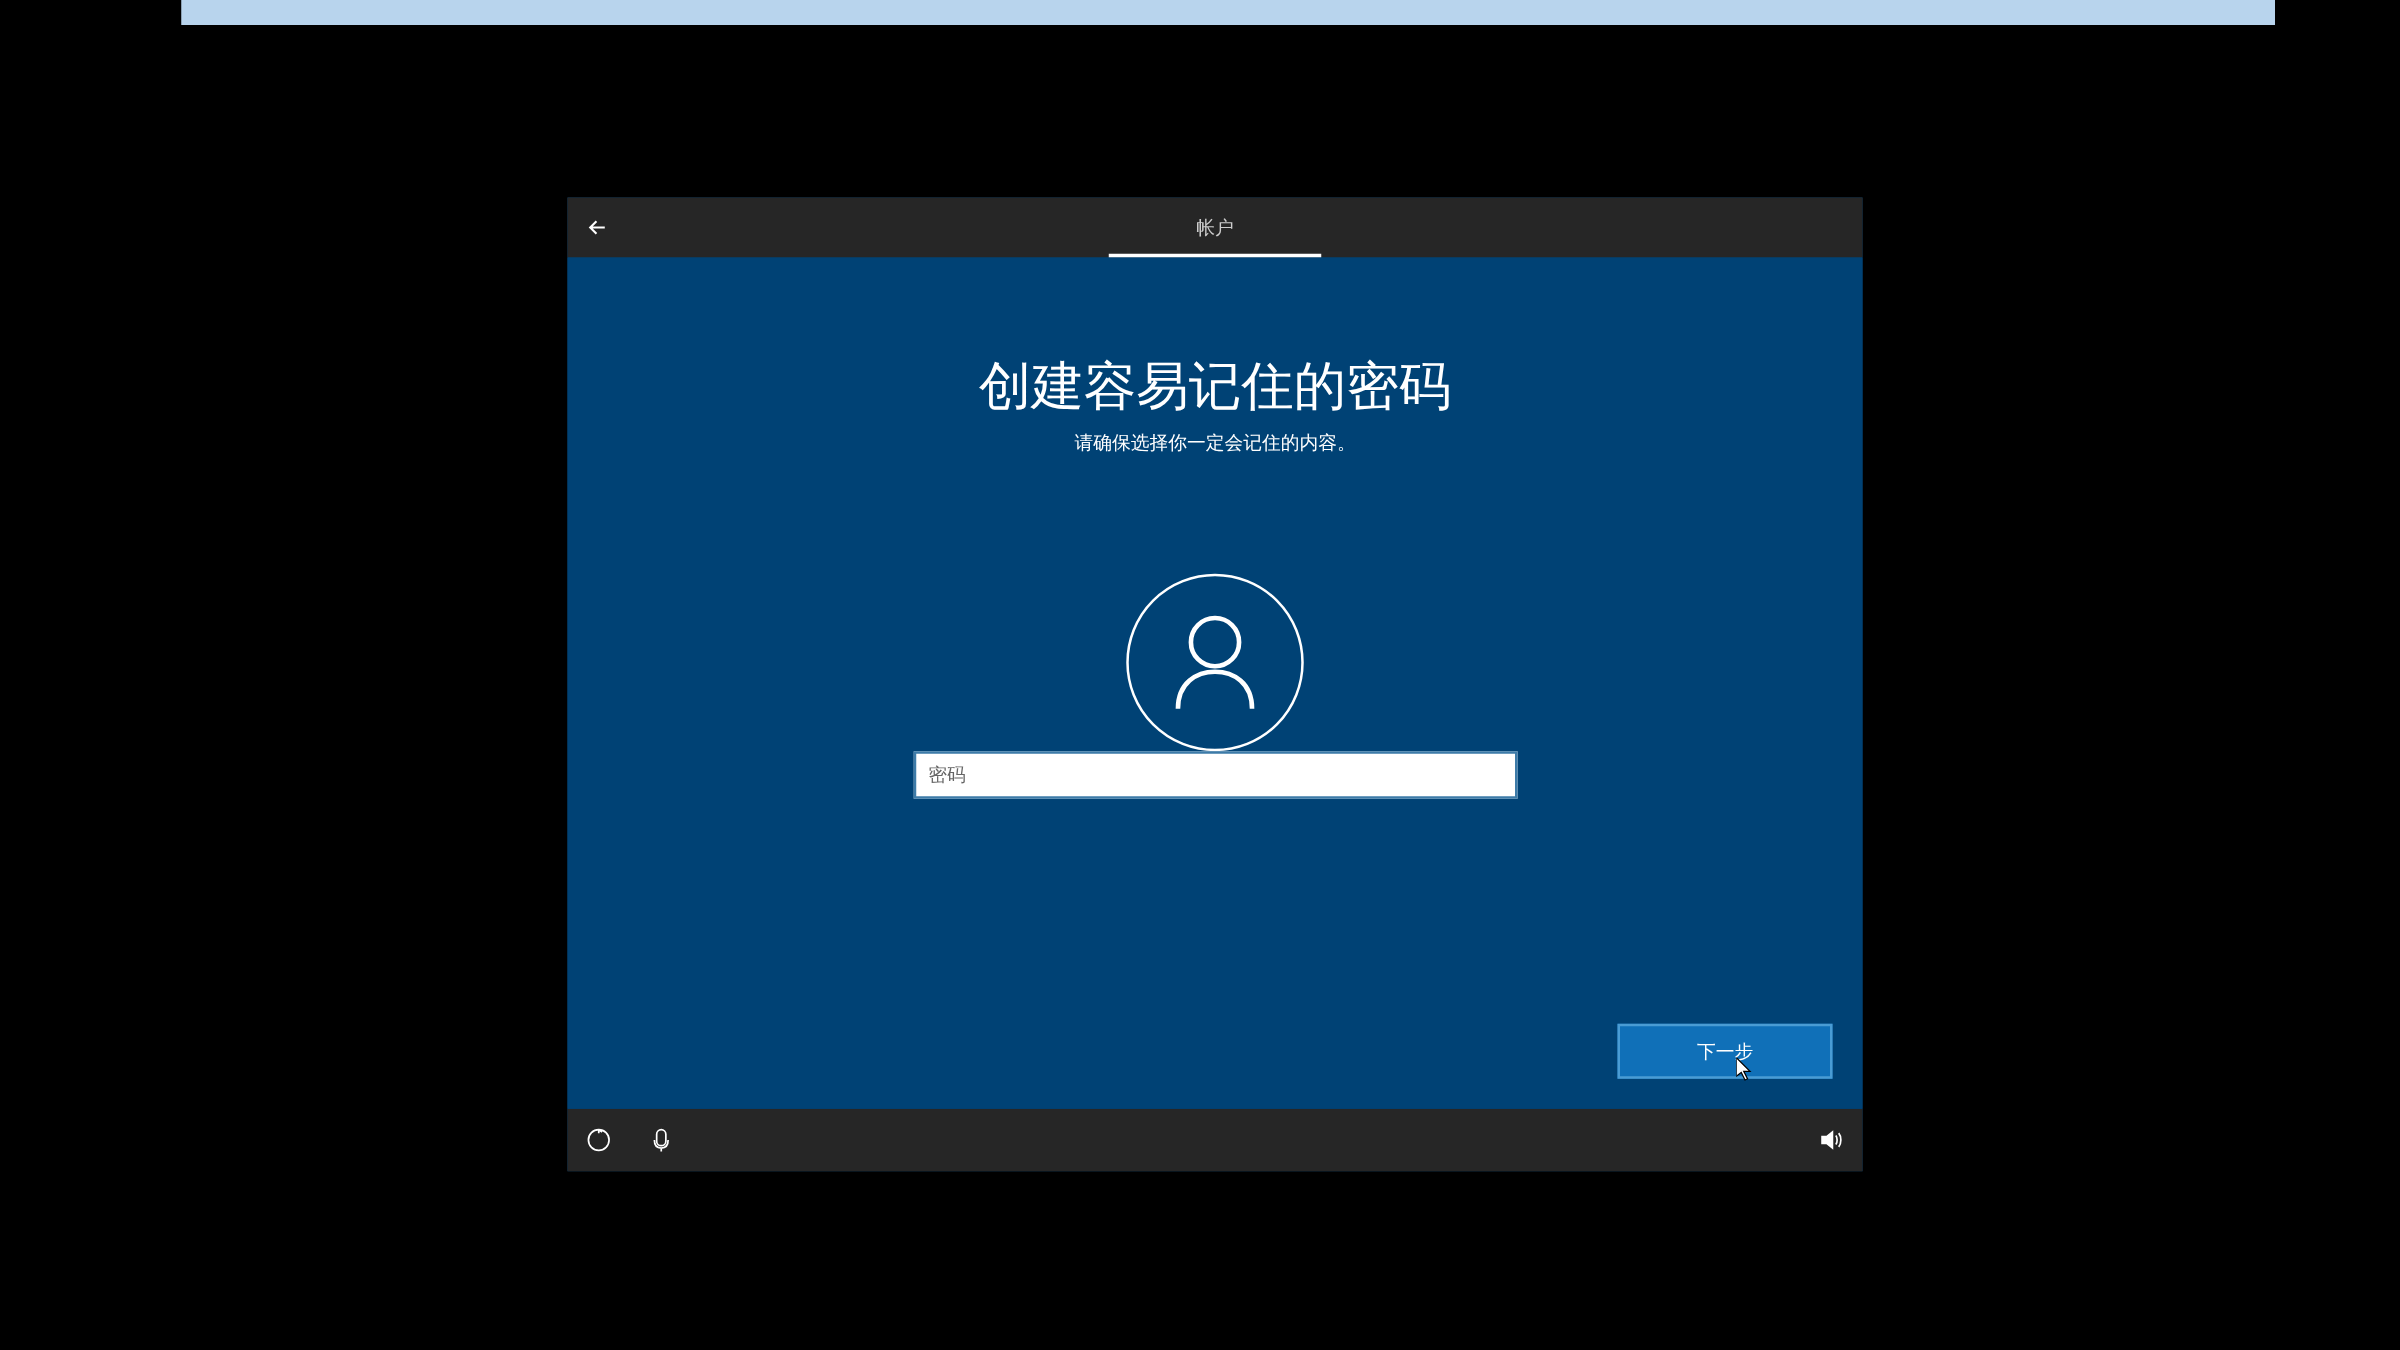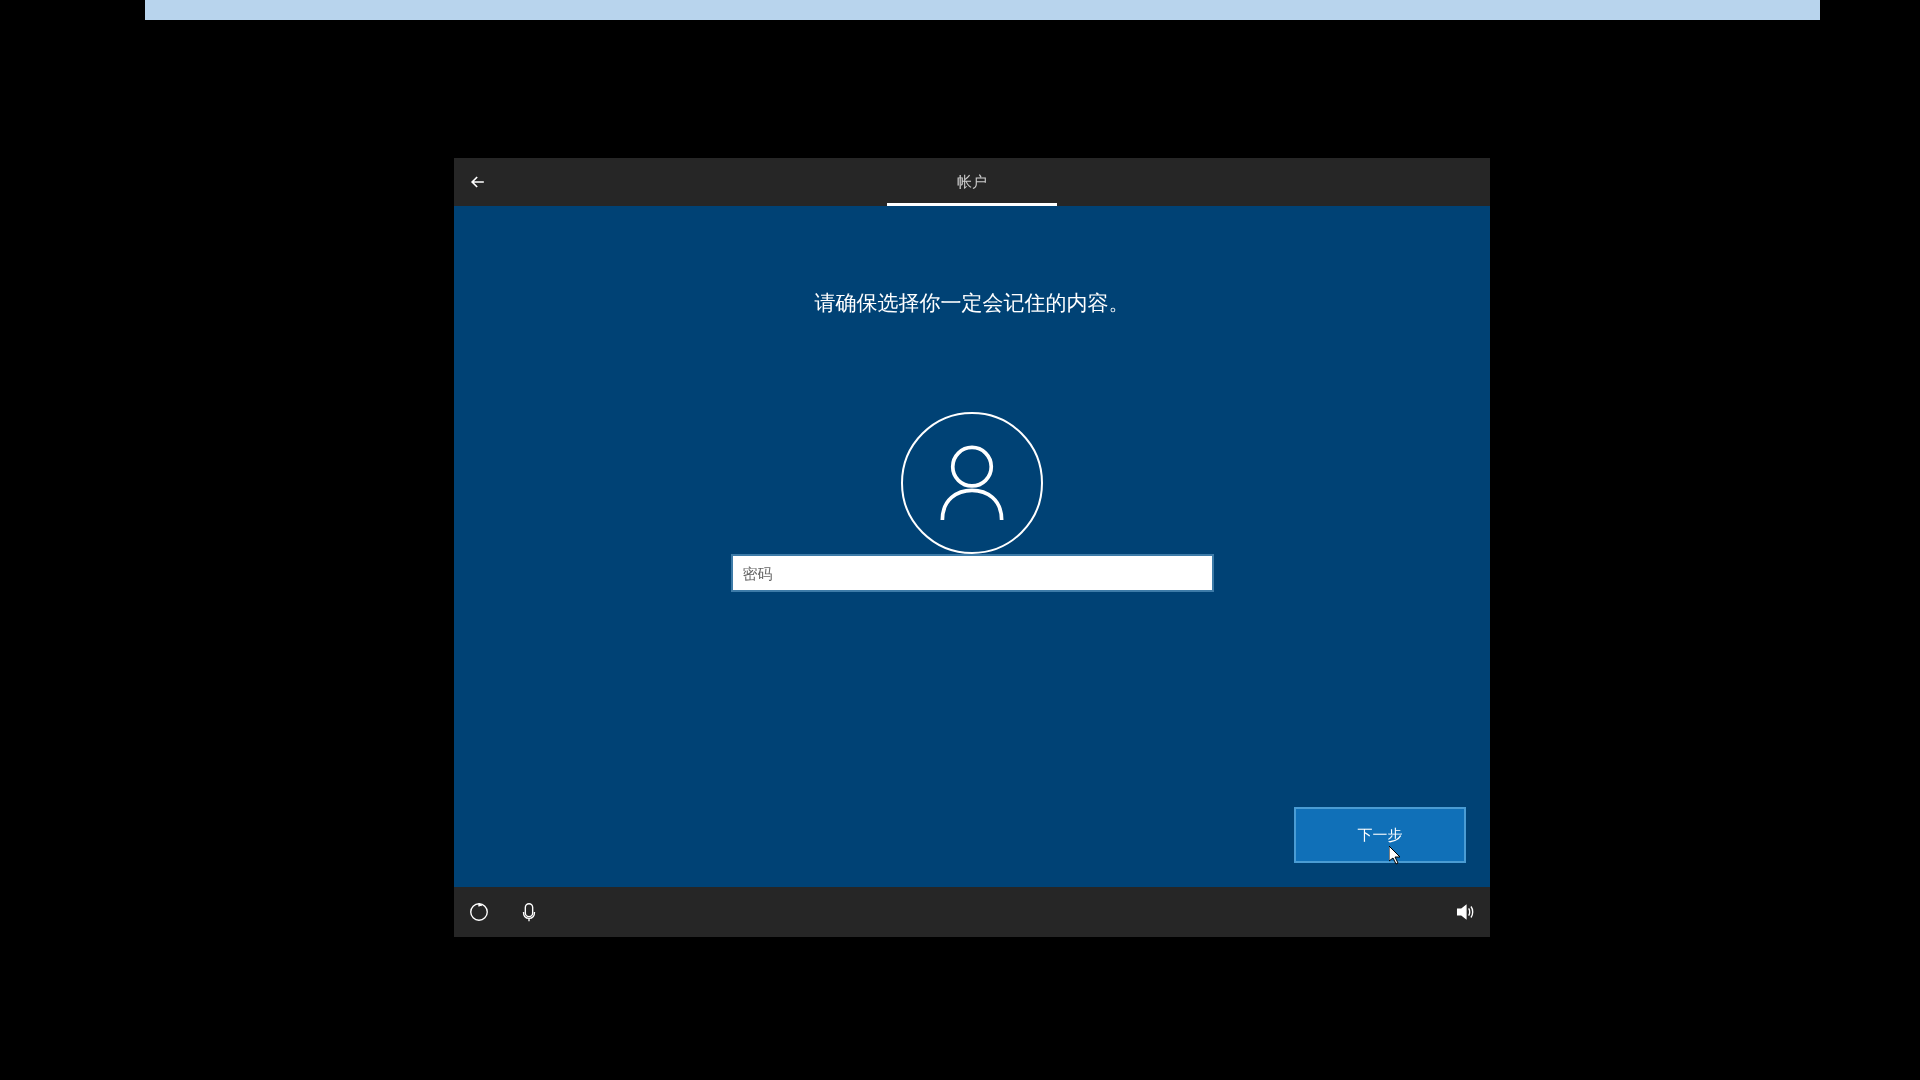--- a/index.html
+++ b/index.html
@@ -100,21 +100,21 @@
     
     .main-title {
       color: #ffffff;
       font-size: 42px;
       font-weight: 300;
       text-align: center;
     }
     
     .subtitle {
       color: #ffffff;
-      font-size: 21px;
+      font-size: 15px;
       margin-top: 8px;
       text-align: center;
     }
     
     .avatar-circle {
       width: 142px;
       height: 142px;
       border: 2px solid #ffffff;
       border-radius: 50%;
       margin-top: 95px;
@@ -141,21 +141,21 @@
     
     .password-input::placeholder {
       color: #666;
     }
     
     .next-button {
       position: absolute;
       right: 24px;
       bottom: 24px;
       width: 172px;
-      height: 56px;
+      height: 44px;
       background: #1070b8;
       border: 2px solid #4a9cd4;
       color: #ffffff;
       font-size: 15px;
       cursor: pointer;
       display: flex;
       align-items: center;
       justify-content: center;
     }
     
@@ -209,20 +209,21 @@
       </svg>
     </div>
     <div class="tab-container">
       <div class="tab-item active">
         <span>帐户</span>
       </div>
     </div>
   </div>
 
   <div class="content-area">
+    <h1 class="main-title">创建容易记住的密码</h1>
     <p class="subtitle">请确保选择你一定会记住的内容。</p>
 
     <div class="avatar-circle">
       <svg viewBox="0 0 48 54" fill="none" stroke="#ffffff" stroke-width="2.5">
         <circle cx="24" cy="16" r="13"></circle>
         <path d="M4 52 C4 38, 14 32, 24 32 C34 32, 44 38, 44 52"></path>
       </svg>
     </div>
 
     <input type="password" class="password-input" placeholder="密码" style="">

